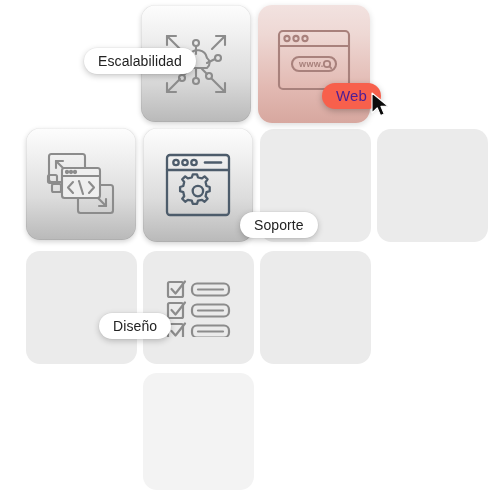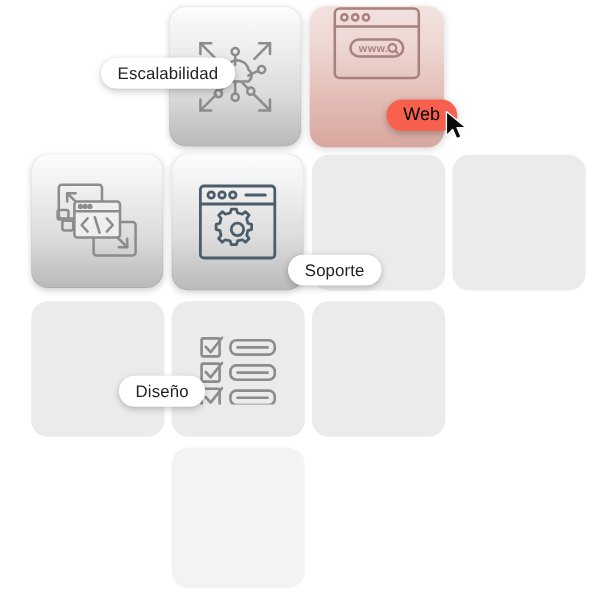--- a/index.html
+++ b/index.html
@@ -61,21 +61,21 @@
     letter-spacing: 0.1px;
     white-space: nowrap;
     box-shadow: 0 2px 6px rgba(0,0,0,0.22), 0 0 0 0.5px rgba(0,0,0,0.05);
     padding: 0 14px;
     height: 26px;
     line-height: 26px;
     z-index: 30;
   }
   .pill.accent {
     background: #f7604c;
-    color: #000000;
+    color: #4c1d95;
     font-size: 15px;
     box-shadow: 0 2px 6px rgba(0,0,0,0.25);
   }
 
   
   #cursor {
     position: absolute;
     z-index: 40;
     pointer-events: none;
   }
@@ -143,21 +143,21 @@
         <circle cx="33" cy="49" r="3"></circle>
         <line x1="27" y1="37" x2="21" y2="43"></line>
         <circle cx="19" cy="46" r="3"></circle>
         <line x1="39" y1="37" x2="44" y2="42"></line>
         <circle cx="46" cy="44" r="3"></circle>
       </svg>
     </div>
   </div>
 
   <div class="tile pink" style="left:258px;top:5px;width:112px;height:118px;">
-    <div class="icon-wrap" style="align-items:flex-start;">
+    <div class="icon-wrap" style="align-items:flex-start;padding-top:24px;">
       <svg width="74" height="62" viewBox="0 0 74 62" fill="none" stroke="#a8817c" stroke-width="2.1" stroke-linecap="round" stroke-linejoin="round">
         <rect x="2" y="2" width="70" height="58" rx="4"></rect>
         <line x1="2" y1="17" x2="72" y2="17"></line>
         <circle cx="10" cy="9.5" r="2.6"></circle>
         <circle cx="19" cy="9.5" r="2.6"></circle>
         <circle cx="28" cy="9.5" r="2.6"></circle>
         <rect x="15" y="28" width="44" height="14" rx="7"></rect>
         <text x="22" y="38.4" font-family="'Liberation Sans',sans-serif" font-size="9" font-weight="bold" fill="#a8817c" stroke="none" letter-spacing="0.4">www.</text>
         <circle cx="50" cy="35" r="3.2" stroke-width="1.8"></circle>
         <line x1="52.4" y1="37.4" x2="54.2" y2="39.2" stroke-width="1.8"></line>

